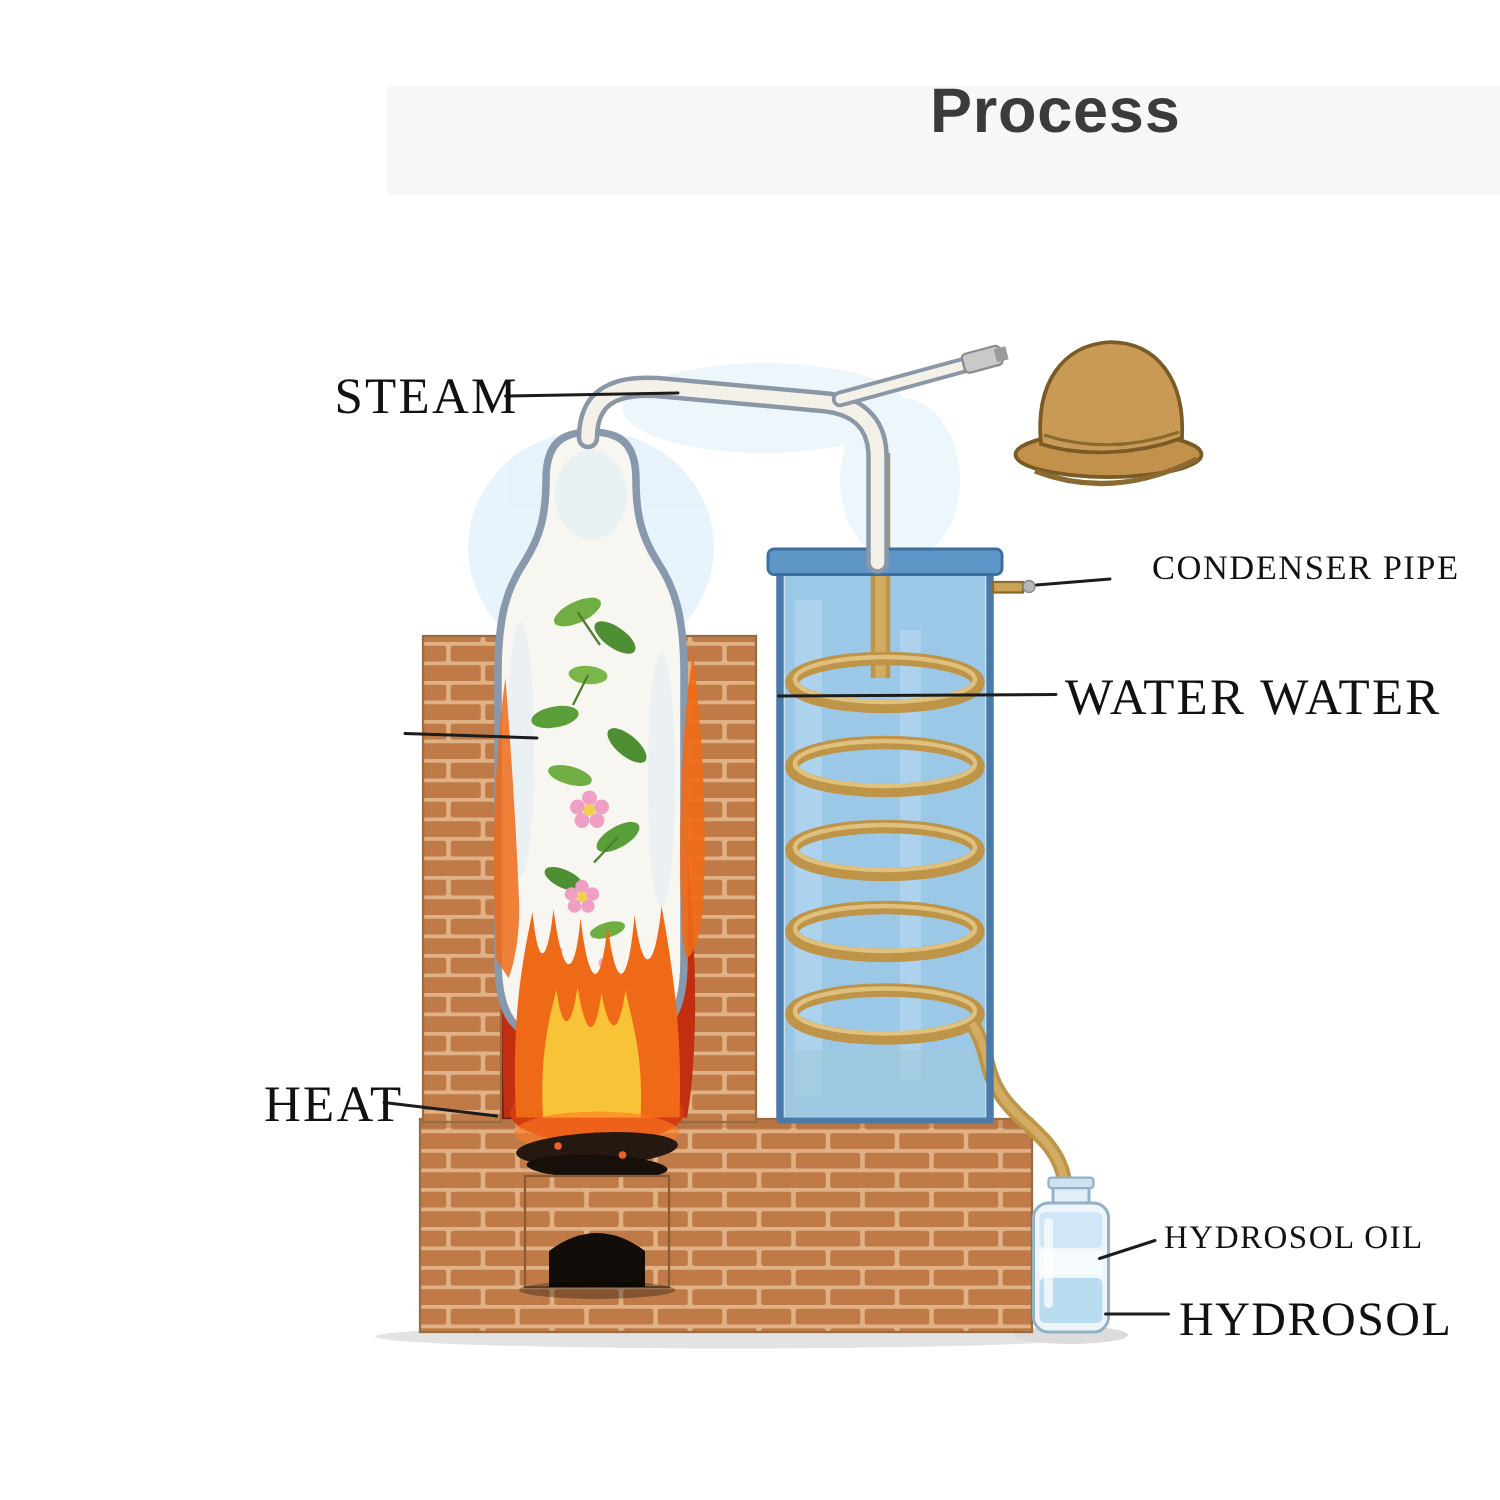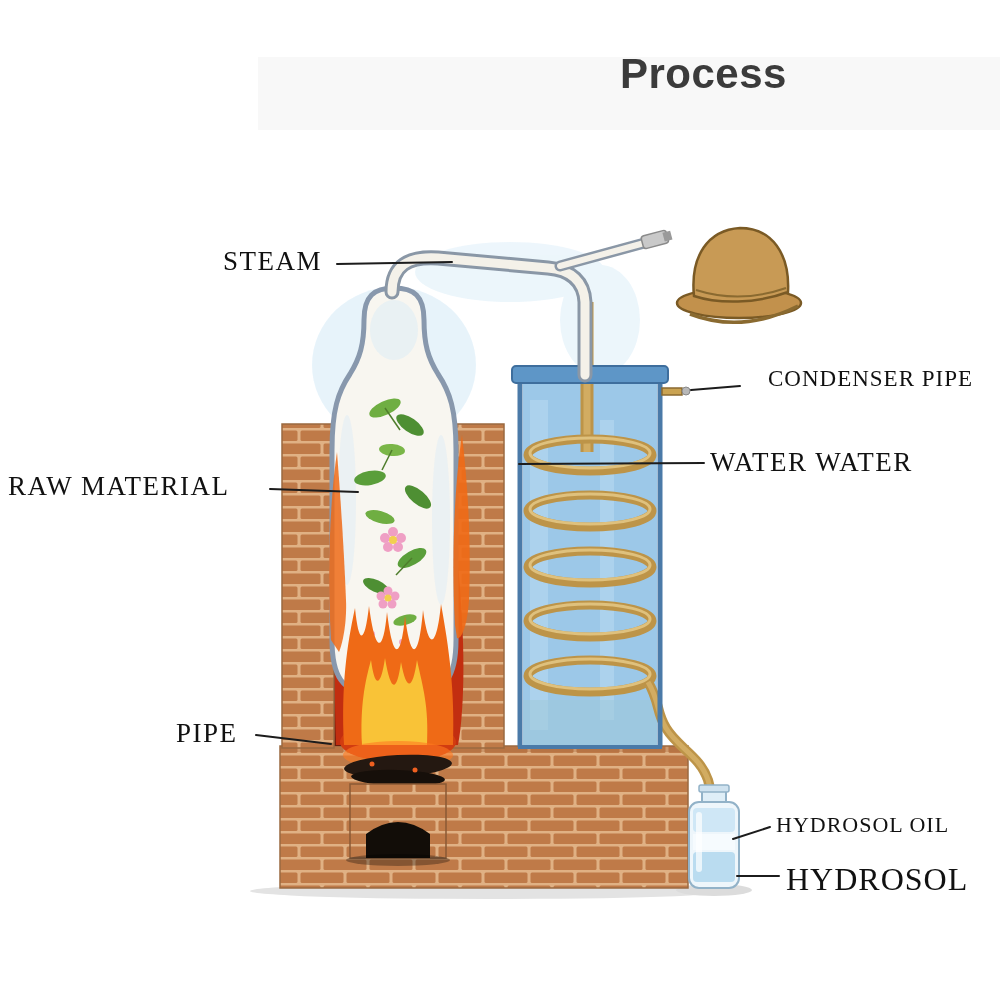--- a/index.html
+++ b/index.html
@@ -1,19 +1,19 @@
 <!DOCTYPE html>
 <html style="--c-brick: #bf7a48; --c-brick_mortar: #e0b184; --c-flame_red: #d23c10; --c-flame_orange: #ef6a16; --c-flame_yellow: #f9c337; --c-water: #9cc8e8; --c-coil: #bd9448; --c-still_outline: #8898ad; --c-leaf_green: #5a9e3a; --c-flower_pink: #ef9fc4; --c-hat_tan: #c89a55; --c-label_text: #111111; --c-title_text: #3b3b3b;"><head>
 <meta charset="utf-8">
 <style>
   html,body{margin:0;padding:0;background:#ffffff;}
   #stage{position:relative;width:1000px;height:1000px;background:#ffffff;overflow:hidden;
          font-family:"Liberation Serif","DejaVu Serif",serif;}
   #scene{position:absolute;left:0;top:0;}
-  .lbl{position:absolute;font-size:27px;color:var(--c-label_text,#111111);
+  .lbl{position:absolute;font-size:34px;color:var(--c-label_text,#111111);
        letter-spacing:1.5px;white-space:nowrap;font-family:"Liberation Serif","DejaVu Serif",serif;}
   #lbl-steam{left:223px;top:246px;}
   #lbl-condenser-pipe{left:768px;top:366px;font-size:23px;letter-spacing:1px;}
   #lbl-cold-water{left:710px;top:447px;}
   #lbl-raw-material{left:8px;top:471px;}
   #lbl-heat{left:176px;top:718px;}
   #lbl-essential-oil{left:776px;top:812px;font-size:22px;letter-spacing:1px;}
   #lbl-hydrosol{left:786px;top:861px;font-size:32px;letter-spacing:1px;}
   #page-title{position:absolute;left:620px;top:50px;font-family:"Liberation Sans","DejaVu Sans",sans-serif;
        font-weight:700;font-size:42px;color:var(--c-title_text,#3b3b3b);letter-spacing:0.5px;}
@@ -211,17 +211,16 @@
     <line x1="256" y1="735" x2="331" y2="744"></line>
     <line x1="770" y1="827" x2="733" y2="839"></line>
     <line x1="779" y1="876" x2="737" y2="876"></line>
   </g>
 </svg>
 
   <div id="page-title">Process</div>
   <div class="lbl" id="lbl-steam">STEAM</div>
   <div class="lbl" id="lbl-condenser-pipe">CONDENSER PIPE</div>
   <div class="lbl" id="lbl-cold-water">WATER WATER</div>
-  <div class="lbl" id="lbl-raw-material">RAW MATERIAL</div>
-  <div class="lbl" id="lbl-heat">PIPE</div>
+  <div class="lbl" id="lbl-heat">HEAT</div>
   <div class="lbl" id="lbl-essential-oil">HYDROSOL OIL</div>
   <div class="lbl" id="lbl-hydrosol">HYDROSOL</div>
 </div>
 
 </body></html>

